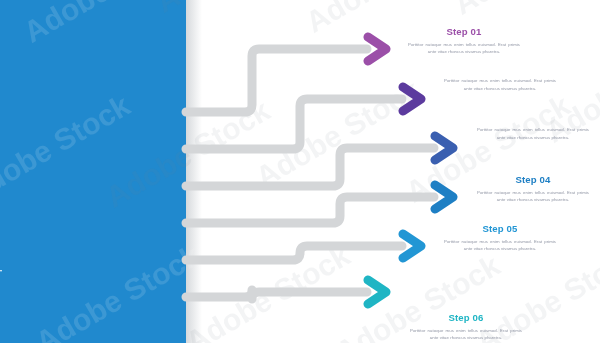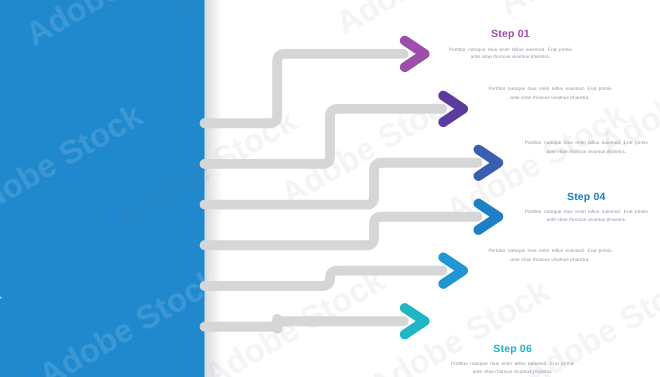--- a/index.html
+++ b/index.html
@@ -165,20 +165,21 @@
           <path d="M 7 6 L 25 18 L 7 30" fill="none" stroke="#1e7fc4" stroke-width="9" stroke-linecap="round" stroke-linejoin="round"></path>
         </svg></div>
       <div class="step-text align-center" style="left: 477px; top: 175px;">
         <div class="step-title" style="color: rgb(30, 127, 196); text-align: center;">Step 04</div>
         <div class="step-body">Porttitor natoque mus enim tellus euismod. Erat primis ante vitae rhoncus vivamus pharetra.</div>
       </div>
       <div class="arrow" style="left: 396px; top: 228px;"><svg viewBox="0 0 34 36" width="34" height="36">
           <path d="M 7 6 L 25 18 L 7 30" fill="none" stroke="#2296d4" stroke-width="9" stroke-linecap="round" stroke-linejoin="round"></path>
         </svg></div>
       <div class="step-text align-center" style="left: 444px; top: 224px;">
+        <div class="step-title" style="color: rgb(34, 150, 212);">Step 05</div>
         <div class="step-body">Porttitor natoque mus enim tellus euismod. Erat primis ante vitae rhoncus vivamus pharetra.</div>
       </div>
       <div class="arrow" style="left: 361px; top: 274px;"><svg viewBox="0 0 34 36" width="34" height="36">
           <path d="M 7 6 L 25 18 L 7 30" fill="none" stroke="#1fb5c4" stroke-width="9" stroke-linecap="round" stroke-linejoin="round"></path>
         </svg></div>
       <div class="step-text align-center" style="left: 410px; top: 268px; margin-top: 45px;">
         <div class="step-title" style="color: rgb(31, 181, 196);">Step 06</div>
         <div class="step-body">Porttitor natoque mus enim tellus euismod. Erat primis ante vitae rhoncus vivamus pharetra.</div>
       </div>
     </div>

